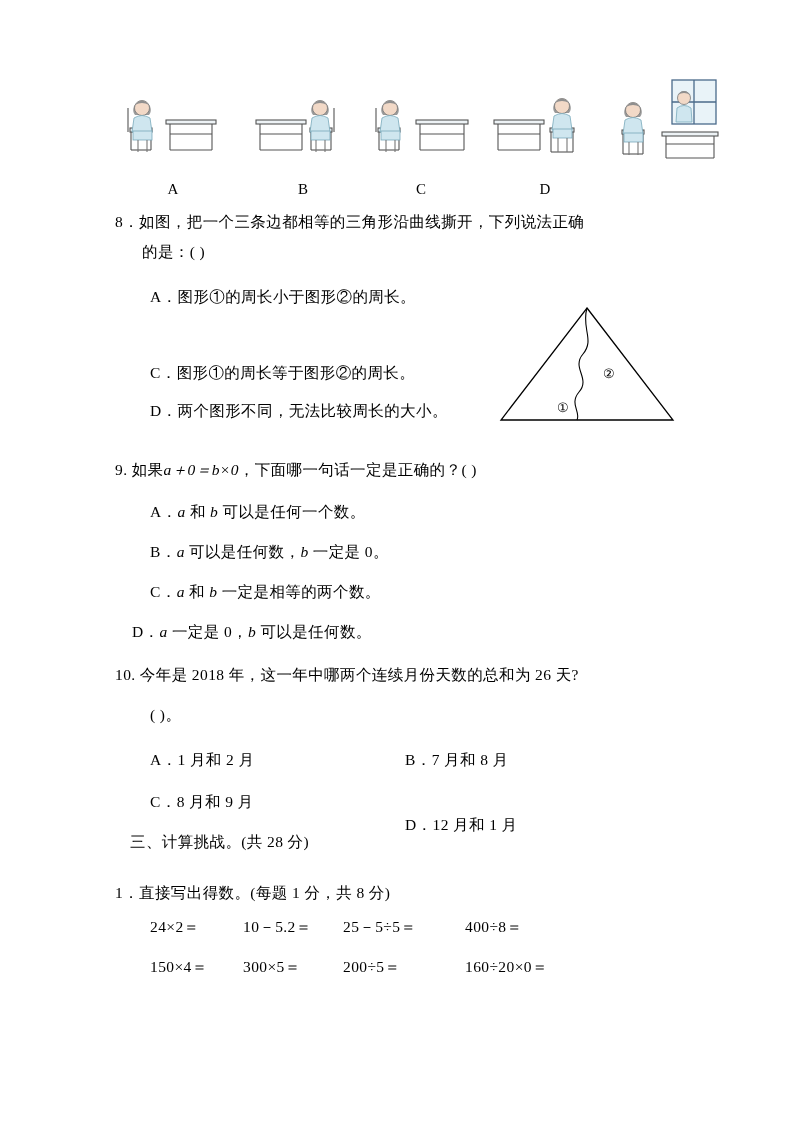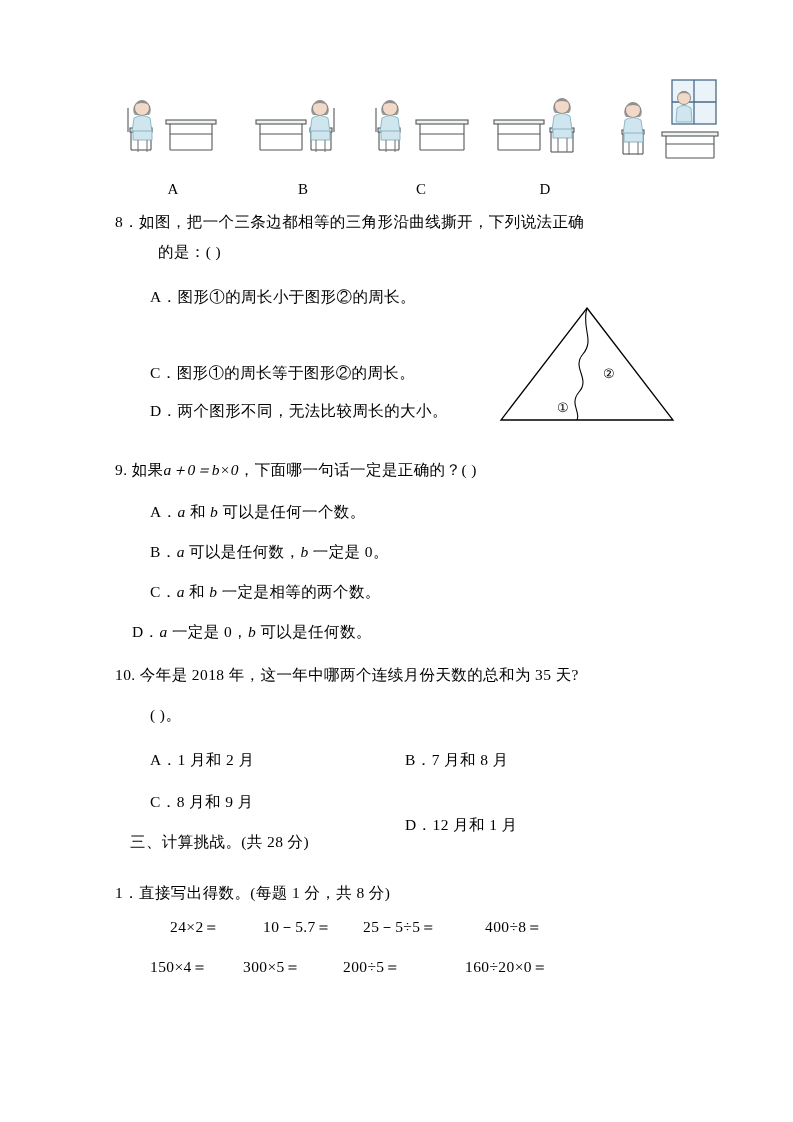--- a/index.html
+++ b/index.html
@@ -221,21 +221,21 @@
           <line x1="13" y1="64" x2="13" y2="77" stroke="#777" stroke-width="1.1"></line>
           <line x1="22" y1="64" x2="22" y2="77" stroke="#777" stroke-width="1.1"></line>
         </g>
       </svg>
     </div>
   </div>
 
   <div class="q" style="left:115px; top:207px;">
     <span>8．</span><span>如图，把一个三条边都相等的三角形沿曲线撕开，下列说法正确</span>
   </div>
-  <div class="q" style="left:158px; top:237px;">的是：(        )</div>
+  <div class="q" style="left:142px; top:237px;">的是：(        )</div>
 
   <div class="q" style="left:150px; top:282px;">A．图形①的周长小于图形②的周长。</div>
   <div class="q" style="left:150px; top:358px;">C．图形①的周长等于图形②的周长。</div>
   <div class="q" style="left:150px; top:396px;">D．两个图形不同，无法比较周长的大小。</div>
 
   <div class="tri-wrap">
     <svg width="185" height="130" viewBox="0 0 185 130">
       <polygon points="92,8 178,120 6,120" fill="none" stroke="#000" stroke-width="1.3"></polygon>
       <path d="M92,8 C86,28 100,40 88,54 C76,68 96,78 84,92 C74,104 86,112 82,120" fill="none" stroke="#000" stroke-width="1.1"></path>
       <text x="62" y="112" font-family="Liberation Serif, serif" font-size="13" fill="#000">①</text>
@@ -256,36 +256,36 @@
   </div>
   <div class="q" style="left:150px; top:577px;">
     <span>C．</span><span class="ital">a</span><span> 和 </span><span class="ital">b</span><span> 一定是相等的两个数。</span>
   </div>
   <div class="q" style="left:132px; top:617px;">
     <span>D．</span><span class="ital">a</span><span> 一定是 0，</span><span class="ital">b</span><span> 可以是任何数。</span>
   </div>
 
   <div class="q" style="left:115px; top:660px;">
     <span>10.</span>
-    <span>今年是 2018 年，这一年中哪两个连续月份天数的总和为 35 天?</span>
+    <span>今年是 2018 年，这一年中哪两个连续月份天数的总和为 26 天?</span>
   </div>
   <div class="q" style="left:150px; top:700px;">(       )。</div>
 
   <div class="q" style="left:150px; top:745px;">A．1 月和 2 月</div>
   <div class="q" style="left:405px; top:745px;">B．7 月和 8 月</div>
   <div class="q" style="left:150px; top:787px;">C．8 月和 9 月</div>
   <div class="q" style="left:405px; top:787px;margin-top:23px;">D．12 月和 1 月</div>
 
   <div class="q" style="left:112px; top:827px;margin-left:18px;">三、计算挑战。(共 28 分)</div>
 
   <div class="q" style="left:115px; top:878px;">
     <span>1．</span><span>直接写出得数。(每题 1 分，共 8 分)</span>
   </div>
 
   <div class="q" style="left:150px; top:912px;">
-    <span style="display:inline-block;width:93px;margin-left:20px;">24×2＝</span><span style="display:inline-block;width:100px;">10－5.7＝</span><span style="display:inline-block;width:122px;">25－5÷5＝</span><span style="display:inline-block;">400÷8＝</span>
+    <span style="display:inline-block;width:93px;">24×2＝</span><span style="display:inline-block;width:100px;">10－5.2＝</span><span style="display:inline-block;width:122px;">25－5÷5＝</span><span style="display:inline-block;">400÷8＝</span>
   </div>
 
   <div class="q" style="left:150px; top:952px;">
     <span style="display:inline-block;width:93px;">150×4＝</span><span style="display:inline-block;width:100px;">300×5＝</span><span style="display:inline-block;width:122px;">200÷5＝</span><span style="display:inline-block;">160÷20×0＝</span>
   </div>
 
 </div>
 
 </body></html>

